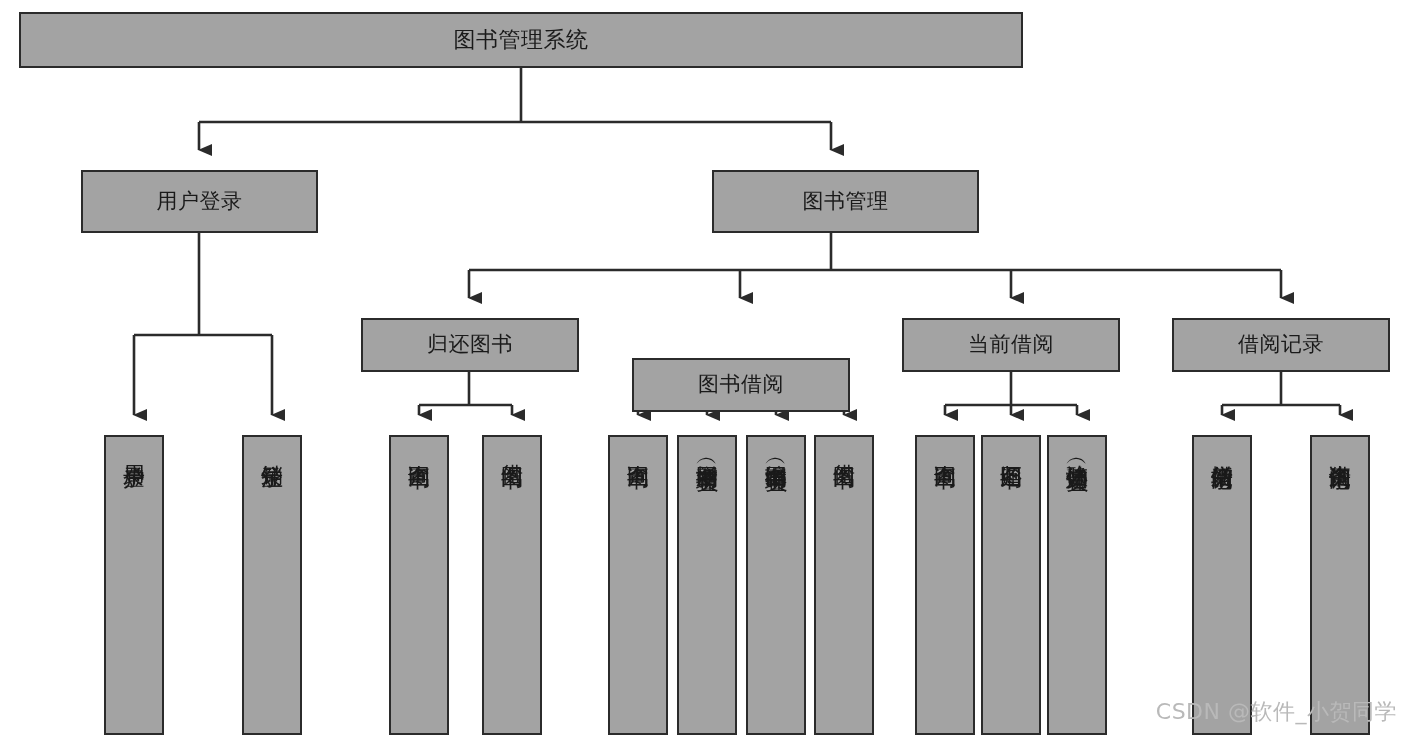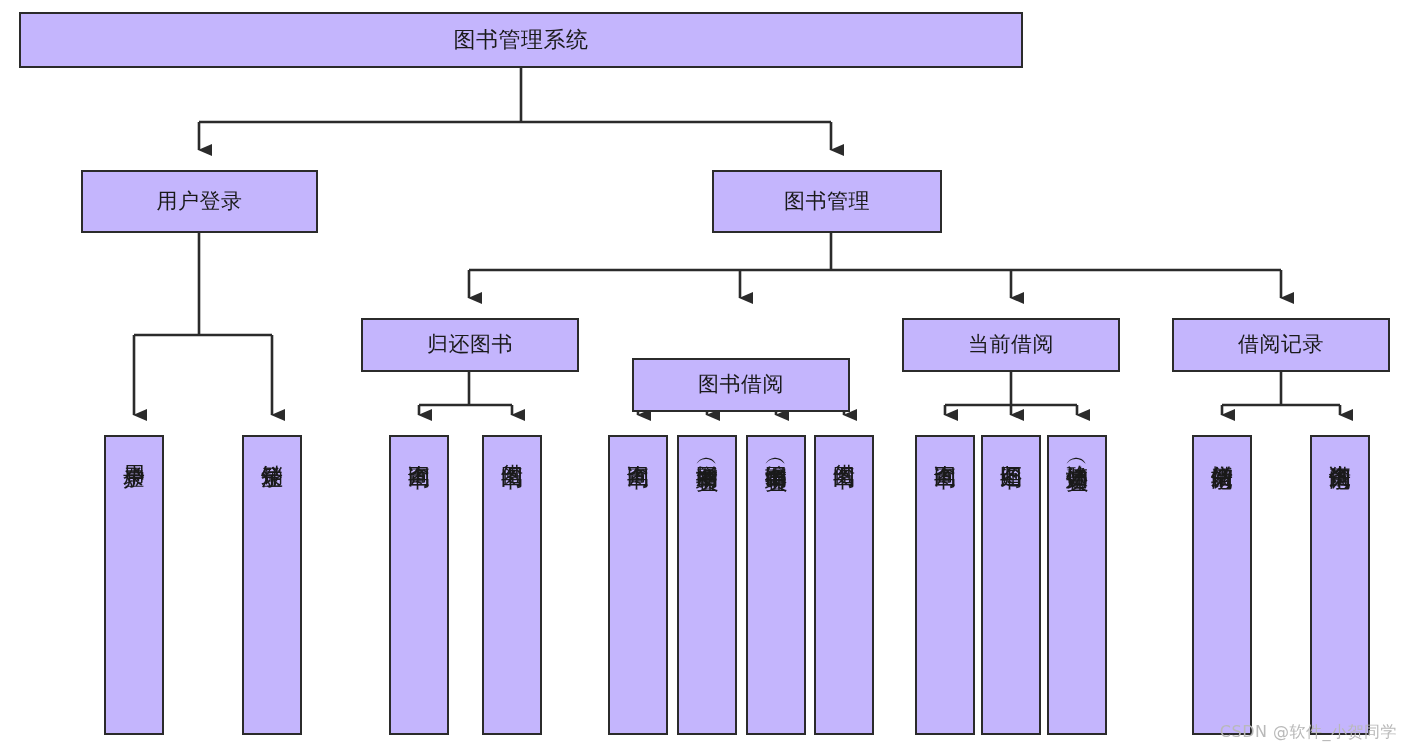--- a/index.html
+++ b/index.html
@@ -14,21 +14,21 @@
   #diagram-root {
     position: relative;
     width: 1405px;
     height: 747px;
     background: #ffffff;
     overflow: hidden;
   }
   .node {
     position: absolute;
     box-sizing: border-box;
-    background: #c4b5fd;
+    background: #a3a3a3;
     border: 2.5px solid #2b2b2b;
     display: flex;
     align-items: center;
     justify-content: center;
     color: #1a1a1a;
   }
   .node .label {
     font-size: 21px;
     line-height: 1.22;
     letter-spacing: 0.5px;
@@ -59,22 +59,22 @@
     position: absolute;
     left: 0;
     top: 0;
     width: 1405px;
     height: 747px;
     pointer-events: none;
   }
   #watermark {
     position: absolute;
     right: 8px;
-    bottom: 4px;
-    font-size: 16px;
+    bottom: 20px;
+    font-size: 22px;
     color: #b9b9b9;
     letter-spacing: 0.5px;
     white-space: nowrap;
     user-select: none;
   }
 </style>
 </head>
 <body>
 
 <div id="diagram-root">
@@ -132,21 +132,21 @@
     </g>
   </svg>
 
   <div class="node root" style="left:19px; top:12px; width:1004px; height:56px;">
     <span class="label">图书管理系统</span>
   </div>
 
   <div class="node mid" style="left:81px; top:170px; width:237px; height:63px;">
     <span class="label">用户登录</span>
   </div>
-  <div class="node mid" style="left:712px; top:170px; width:230px; height:63px;">
+  <div class="node mid" style="left:712px; top:170px; width:267px; height:63px;">
     <span class="label">图书管理</span>
   </div>
 
   <div class="node mid" style="left:361px; top:318px; width:218px; height:54px;">
     <span class="label">归还图书</span>
   </div>
   <div class="node mid" style="left:632px; top:318px; width:218px; height:54px;margin-top:40px;">
     <span class="label">图书借阅</span>
   </div>
   <div class="node mid" style="left:902px; top:318px; width:218px; height:54px;">

